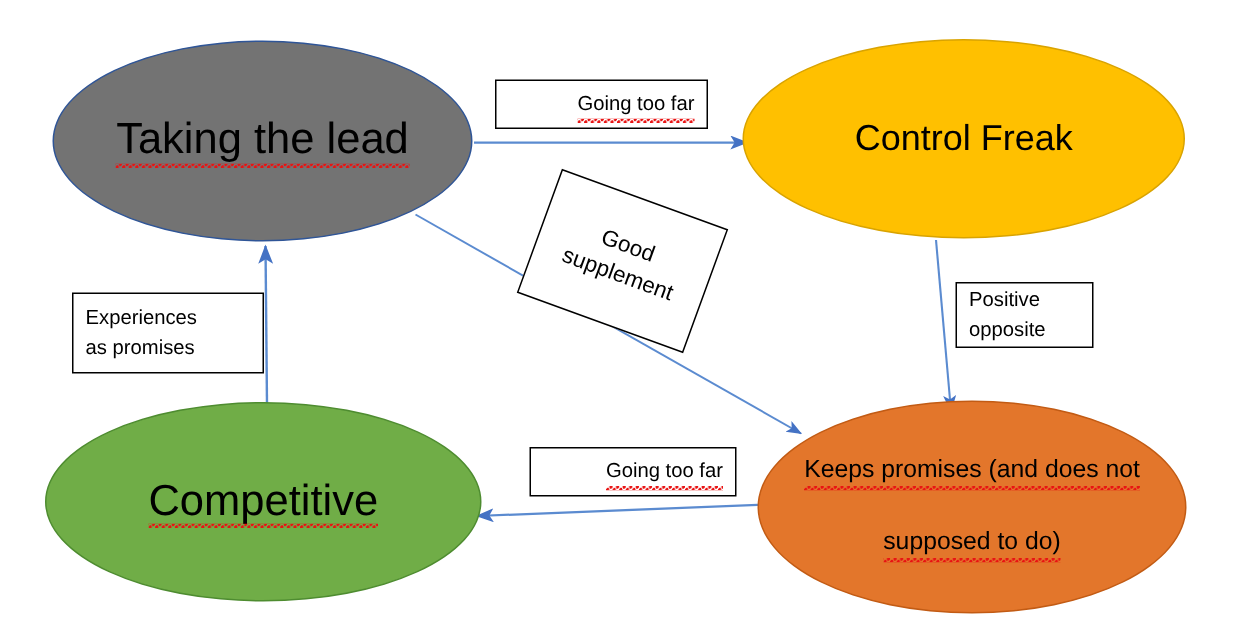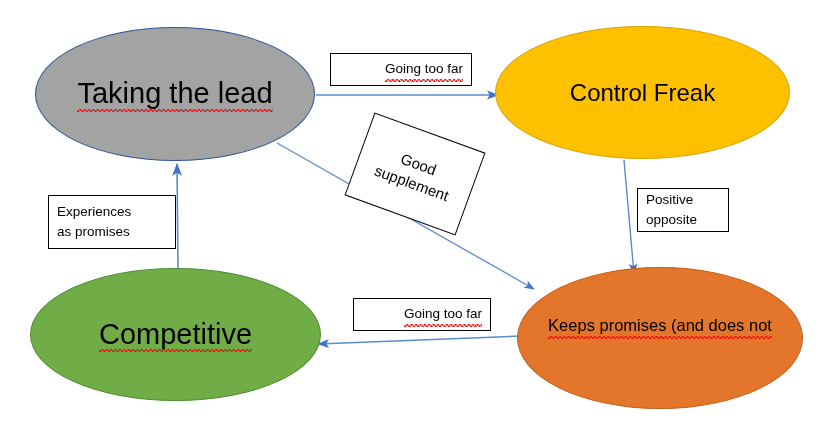--- a/index.html
+++ b/index.html
@@ -6,32 +6,32 @@
   body{width:828px;height:423px;overflow:hidden;
        font-family:"Liberation Sans","DejaVu Sans",sans-serif;color:#000;}
   #canvas{position:relative;width:828px;height:423px;background:#ffffff;}
   svg#wires{position:absolute;left:0;top:0;width:828px;height:423px;}
 
   .node{position:absolute;display:flex;align-items:center;justify-content:center;
         text-align:center;box-sizing:border-box;border-radius:50%;}
   .node .cap{display:block;line-height:1.15;padding:0 8px;}
 
   #node-taking-the-lead{left:35px;top:27px;width:280px;height:134px;
-        background:#a3a3a3;border:1px solid #2F5597;}
+        background:#737373;border:1px solid #2F5597;}
   #node-taking-the-lead .cap{font-size:29px;}
 
   #node-control-freak{left:495px;top:26px;width:295px;height:133px;
         background:#FFC000;border:1px solid #D9A300;}
   #node-control-freak .cap{font-size:24px;}
 
   #node-competitive{left:30px;top:268px;width:291px;height:133px;
         background:#70AD47;border:1px solid #4E8C30;}
   #node-competitive .cap{font-size:29px;text-align:right;}
 
-  #node-keeps-promises{left:517px;top:267px;width:286px;height:142px;
+  #node-keeps-promises{left:505px;top:267px;width:286px;height:142px;
         background:#E3762B;border:1px solid #C25B14;}
   #node-keeps-promises .cap{font-size:16.5px;line-height:1.45;}
 
   .lbl{position:absolute;background:#fff;border:1px solid #000;box-sizing:border-box;
        display:flex;align-items:center;font-size:13.5px;line-height:1.5;z-index:5;}
   .lbl .cap{display:block;padding:3px 8px;white-space:pre-line;}
   .lbl.ctr{justify-content:flex-end;}
 
   #label-going-too-far-top{left:330px;top:53px;width:142px;height:33px;}
   #label-going-too-far-bottom{left:353px;top:298px;width:138px;height:33px;}
@@ -80,21 +80,21 @@
 
   <div class="node" id="node-control-freak">
     <span class="cap">Control Freak</span>
   </div>
 
   <div class="node" id="node-competitive">
     <span class="cap"><span class="squig">Competitive</span></span>
   </div>
 
   <div class="node" id="node-keeps-promises">
-    <span class="cap"><span class="squig">Keeps promises (and does not</span><br><br></span>
+    <span class="cap"><span class="squig">Keeps promises (and does not</span><br><br><span class="squig">supposed to do)</span></span>
   </div>
 
   <div class="lbl ctr" id="label-going-too-far-top">
     <span class="cap"><span class="squig">Going too far</span></span>
   </div>
 
   <div class="lbl ctr" id="label-good-supplement">
     <span class="cap">Good
 supplement</span>
   </div>

